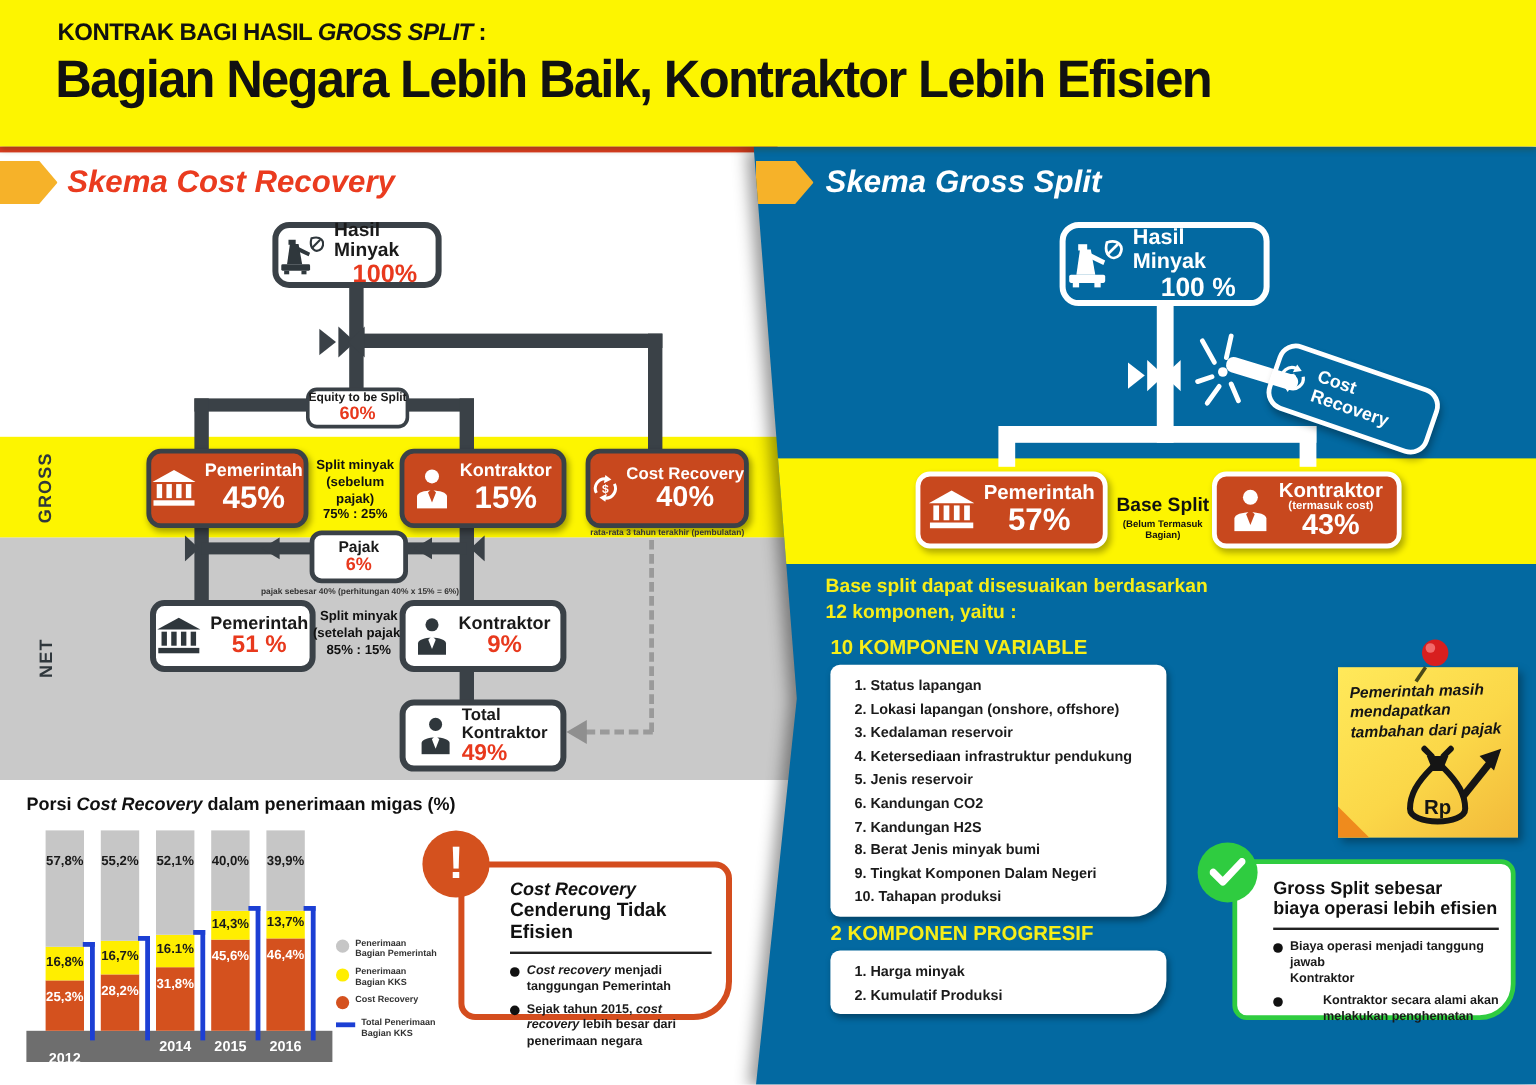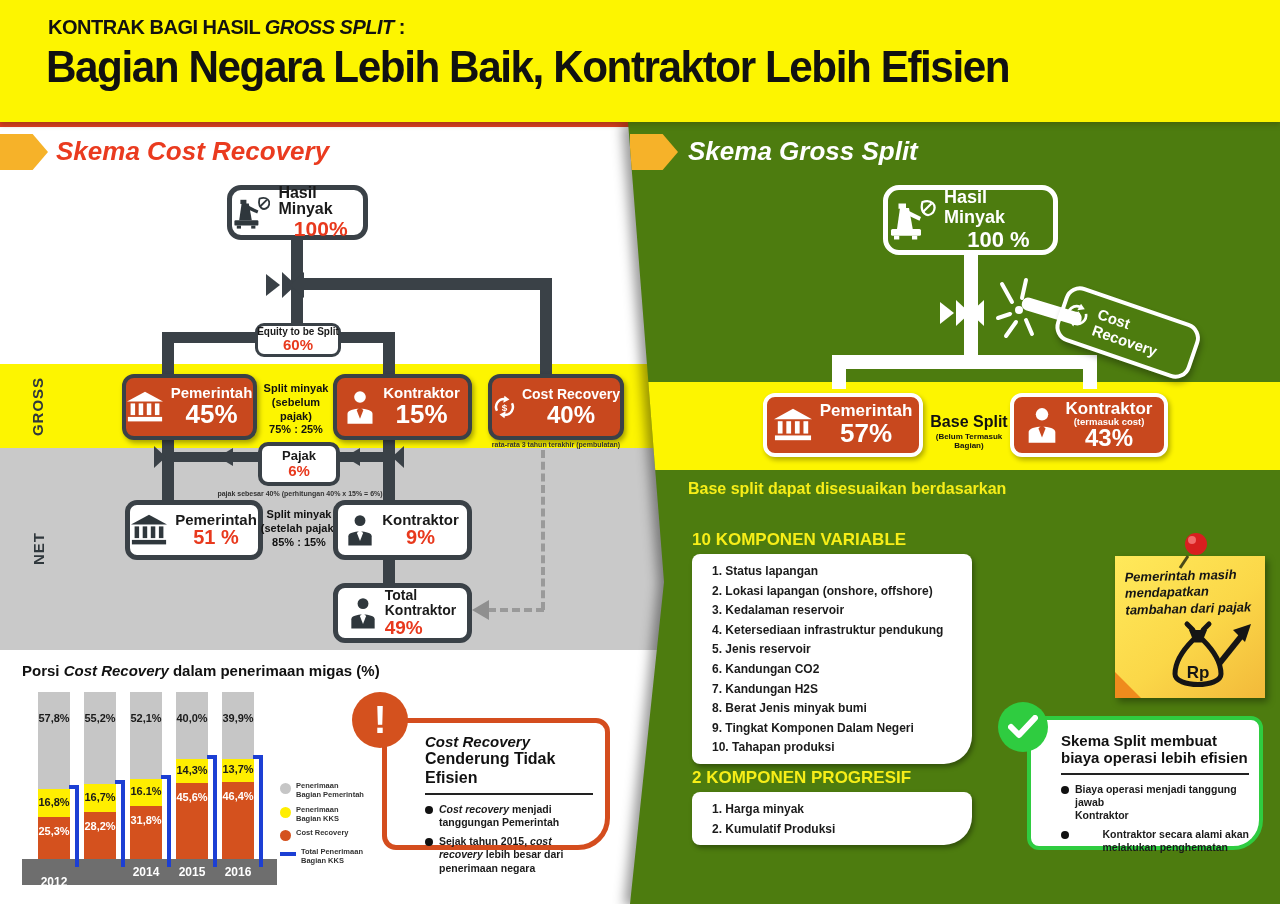--- a/index.html
+++ b/index.html
@@ -59,21 +59,21 @@
   .callout { position:absolute; background:#fff; z-index:6; }
   .callout .title { font-weight:bold; color:#111; line-height:1.15; }
   .callout .rule { height:2px; background:#222; margin:6px 0 8px 0; }
   .bullet { display:flex; gap:6px; margin-top:6px;justify-content:space-between; }
   .bullet .dot { width:8px; height:8px; border-radius:50%; background:#111; flex:0 0 auto; margin-top:3px; }
   .bullet .txt { font-size:10.5px; font-weight:bold; color:#1a1a1a; line-height:1.25; }
   .badge-circle { position:absolute; border-radius:50%; display:flex; align-items:center; justify-content:center; z-index:7; }
 
   
   .blue-wrap { position:absolute; left:600px; top:122px; width:680px; height:782px; filter:drop-shadow(-6px 2px 6px rgba(0,0,0,.4)); z-index:10; }
-  .blue-panel { position:absolute; left:0; top:0; width:680px; height:782px; background:#4d7c0f; clip-path:polygon(28px 0,680px 0,680px 782px,30px 782px,64px 460px); }
+  .blue-panel { position:absolute; left:0; top:0; width:680px; height:782px; background:#0369a1; clip-path:polygon(28px 0,680px 0,680px 782px,30px 782px,64px 460px); }
   .blue-panel .band-yellow { position:absolute; left:0; top:260px; width:680px; height:88px; background:#fdf500; }
   .wnode { position:absolute; display:flex; align-items:center; justify-content:center; gap:8px; }
   .wnode.outline { border:5px solid #fff; border-radius:16px; color:#fff; }
   .wnode.orange { background:#c8481e; border:4px solid #fff; border-radius:12px; box-shadow:2px 3px 5px rgba(0,0,0,.3); color:#fff; }
   .wpipe { position:absolute; background:#ffffff; }
   .yellow-txt { position:absolute; color:#f7ee18; font-weight:bold; }
   .white-box { position:absolute; background:#fff; border-radius:8px 8px 28px 8px; box-shadow:2px 3px 5px rgba(0,0,0,.35); padding:8px 20px 6px 20px; }
   .white-box .list-item { font-size:12px; font-weight:bold; color:#1b1b1b; line-height:19.6px; white-space:nowrap; }
   .tag { position:absolute; left:470px; top:160px; width:142px; height:58px; border:4px solid #fff; border-radius:16px; transform:rotate(19deg); transform-origin:left top; display:flex; align-items:center; justify-content:center; gap:6px; color:#fff; box-shadow:3px 4px 6px rgba(0,0,0,.3); }
   .tag .t { font-size:15px; font-weight:bold; }
@@ -441,20 +441,21 @@
         </svg>
     <div style="display:flex;flex-direction:column;align-items:center;line-height:1;">
           <span style="font-size:17px;font-weight:bold;">Kontraktor</span>
           <span style="font-size:9.5px;font-weight:bold;">(termasuk cost)</span>
           <span style="font-size:24px;font-weight:bold;">43%</span>
         </div>
   </div>
 
   <div class="yellow-txt" style="left:88px;top:356px;font-size:16px;line-height:1.35;">
     <div>Base split dapat disesuaikan berdasarkan</div>
+        <div>12 komponen, yaitu :</div>
   </div>
 
   <div class="yellow-txt" style="left:92px;top:408px;font-size:17px;">10 KOMPONEN VARIABLE</div>
   <div class="white-box" style="left:92px;top:432px;width:280px;">
         <div class="list-item">1. Status lapangan</div>
         <div class="list-item">2. Lokasi lapangan (onshore, offshore)</div>
         <div class="list-item">3. Kedalaman reservoir</div>
         <div class="list-item">4. Ketersediaan infrastruktur pendukung</div>
         <div class="list-item">5. Jenis reservoir</div>
         <div class="list-item">6. Kandungan CO2</div>
@@ -491,21 +492,21 @@
     <circle cx="24" cy="14" r="11" fill="#d81f1f"></circle>
     <circle cx="20" cy="10" r="4" fill="#f26a6a"></circle>
   </svg>
 
   <div class="badge-circle" style="left:398px;top:580px;width:50px;height:50px;background:#2fcc40;">
     <svg width="30" height="24" viewBox="0 0 30 24">
           <polyline points="3,12 11,20 27,3" fill="none" stroke="#fff" stroke-width="6" stroke-linecap="round" stroke-linejoin="round"></polyline>
         </svg>
   </div>
   <div class="callout green-box" style="left:427px;top:594px;width:236px;height:134px;padding:12px 10px 10px 30px;">
-    <div class="title" style="font-size:15px;"><span>Skema Split membuat</span><br><span>biaya operasi lebih efisien</span></div>
+    <div class="title" style="font-size:15px;"><span>Gross Split sebesar</span><br><span>biaya operasi lebih efisien</span></div>
     <div class="rule"></div>
     <div class="bullet">
           <span class="dot"></span>
           <span class="txt"><span>Biaya operasi menjadi tanggung jawab</span><br><span>Kontraktor</span></span>
         </div>
     <div class="bullet">
           <span class="dot"></span>
           <span class="txt"><span>Kontraktor secara alami akan</span><br><span>melakukan penghematan</span></span>
         </div>
   </div>

